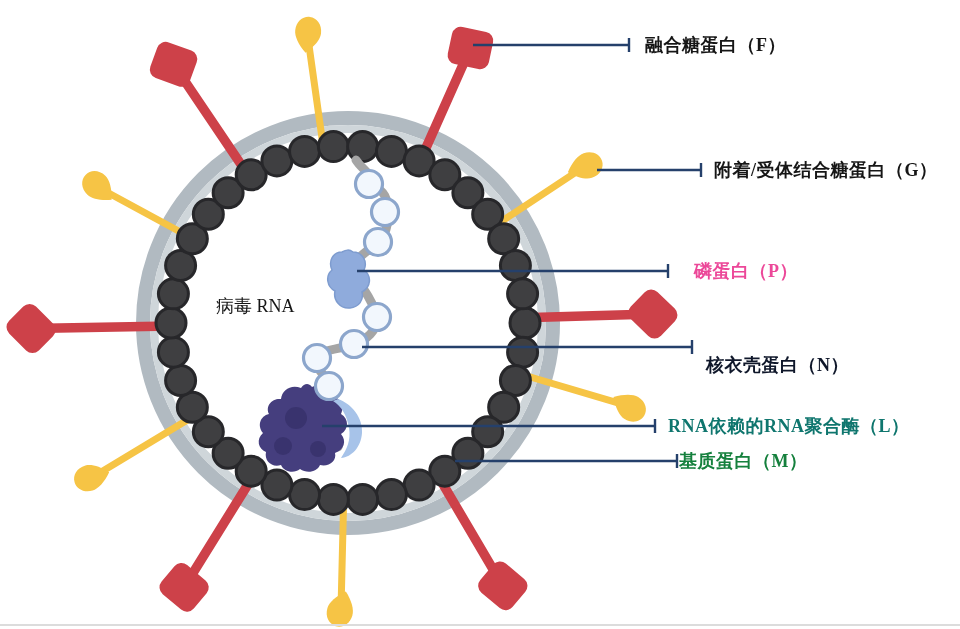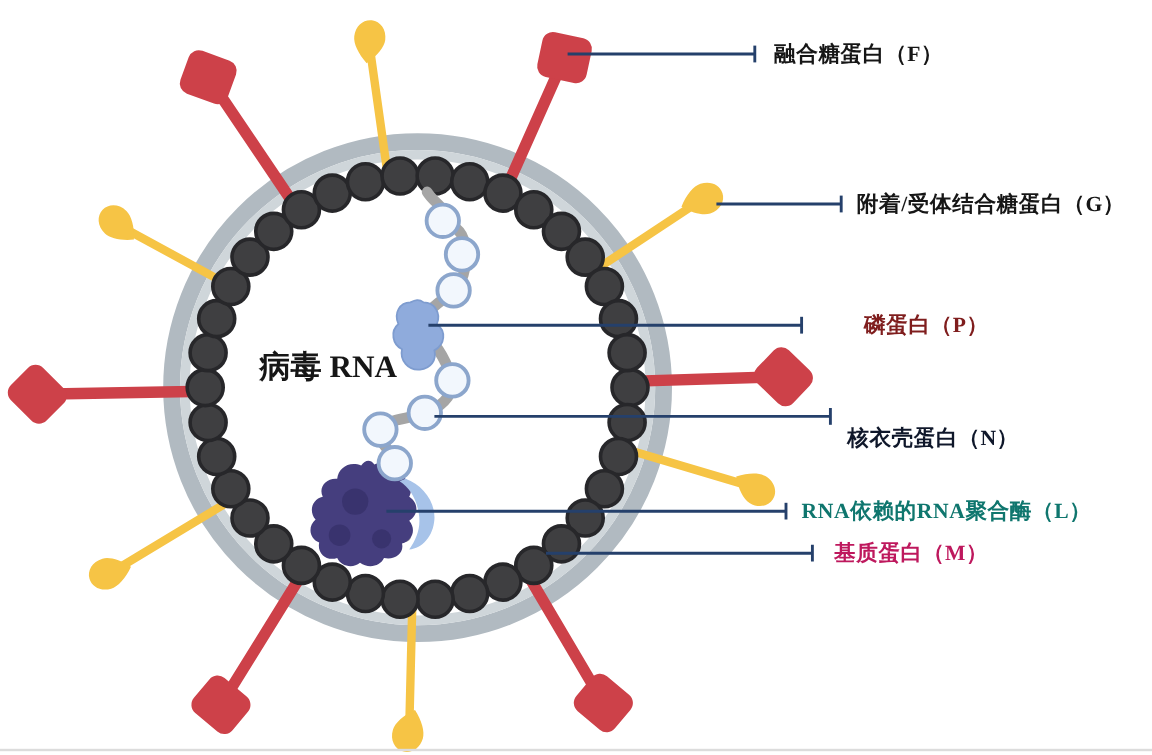--- a/index.html
+++ b/index.html
@@ -16,24 +16,24 @@
     transform:translateY(-50%);
     font-size:18px;
     letter-spacing:.5px;
     color:#161616;
     white-space:nowrap;
     font-weight:600;
   }
   .center-label{
     position:absolute;
     transform:translateY(-50%);
-    font-size:26px;
+    font-size:18px;
     color:#161616;
     white-space:nowrap;
-    font-weight:700;
+    font-weight:400;
   }
   .bottom-edge{
     position:absolute;left:0;bottom:3px;width:100%;height:2px;
     background:#dcdcdc;
   }
 </style>
 </head>
 <body>
 
 <div class="stage">
@@ -203,21 +203,21 @@
         <line x1="692" y1="340" x2="692" y2="354" stroke="#25406b" stroke-width="2.4"></line>
         <line x1="322" y1="426" x2="655" y2="426" stroke="#25406b" stroke-width="2.4"></line>
         <line x1="655" y1="419" x2="655" y2="433" stroke="#25406b" stroke-width="2.4"></line>
         <line x1="455" y1="461" x2="677" y2="461" stroke="#25406b" stroke-width="2.4"></line>
         <line x1="677" y1="454" x2="677" y2="468" stroke="#25406b" stroke-width="2.4"></line>
       </g>
   </svg>
 
   <div class="protein-label" style="left: 645px; top: 45px; color: rgb(22, 22, 22);">融合糖蛋白（F）</div>
   <div class="protein-label" style="left: 714px; top: 170px; color: rgb(22, 22, 22); text-align: right;">附着/受体结合糖蛋白（G）</div>
-  <div class="protein-label" style="left: 720px; top: 271px; color: #7f1d1d;">磷蛋白（P）</div>
+  <div class="protein-label" style="left: 694px; top: 271px; color: #ec4899;">磷蛋白（P）</div>
   <div class="protein-label" style="left: 706px; top: 365px; color: #0f172a;">核衣壳蛋白（N）</div>
   <div class="protein-label" style="left: 668px; top: 426px; color: #0f766e;">RNA依赖的RNA聚合酶（L）</div>
-  <div class="protein-label" style="left: 695px; top: 461px; color: #be185d;">基质蛋白（M）</div>
+  <div class="protein-label" style="left: 679px; top: 461px; color: #15803d;">基质蛋白（M）</div>
 
   <div class="center-label" id="center-label" style="left: 216px; top: 306px; color: rgb(22, 22, 22);">病毒 RNA</div>
 
   <div class="bottom-edge"></div>
 </div>
 
 </body></html>

